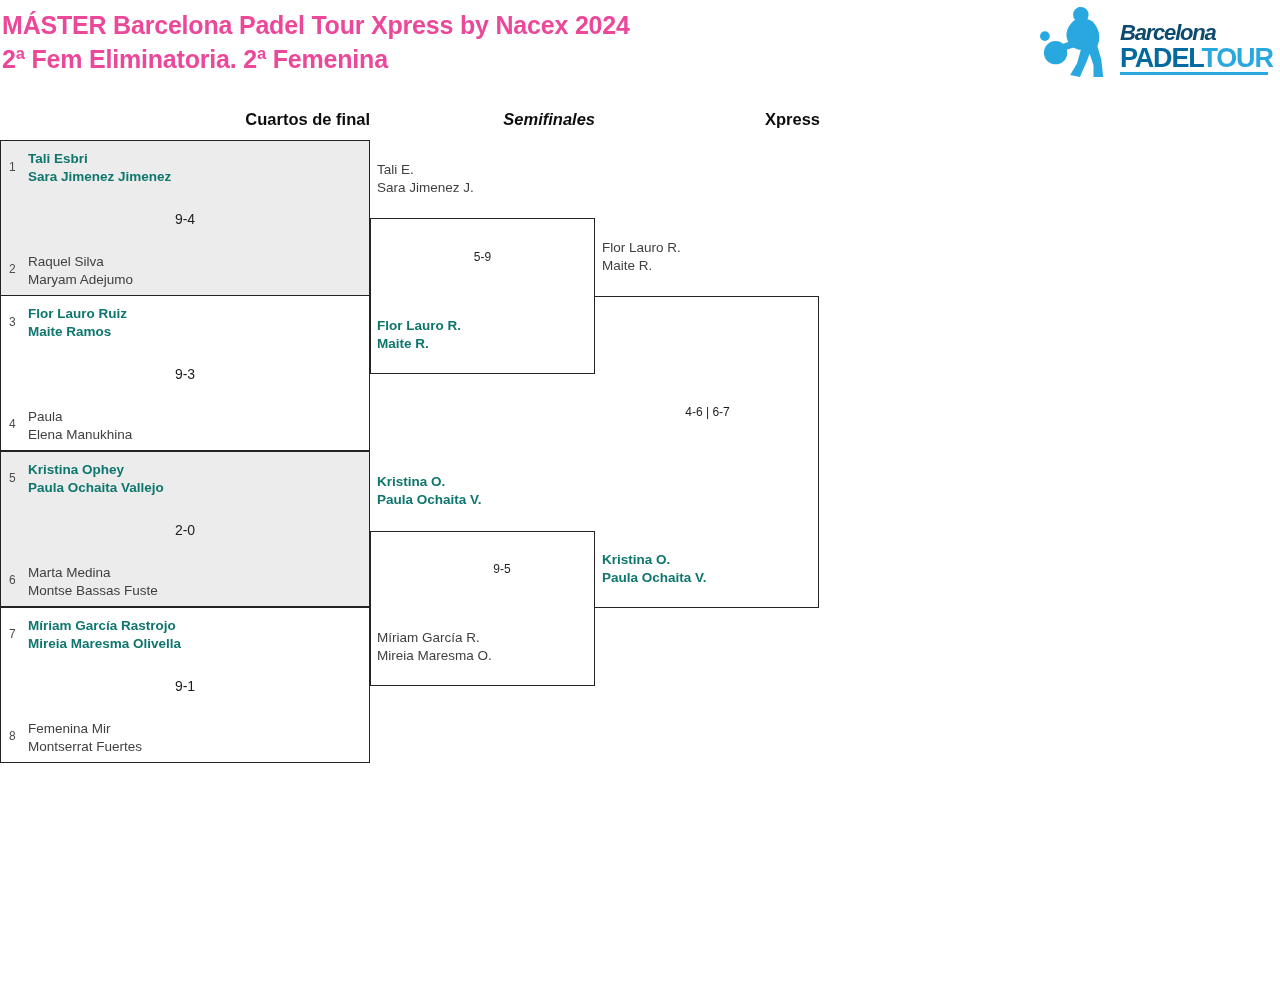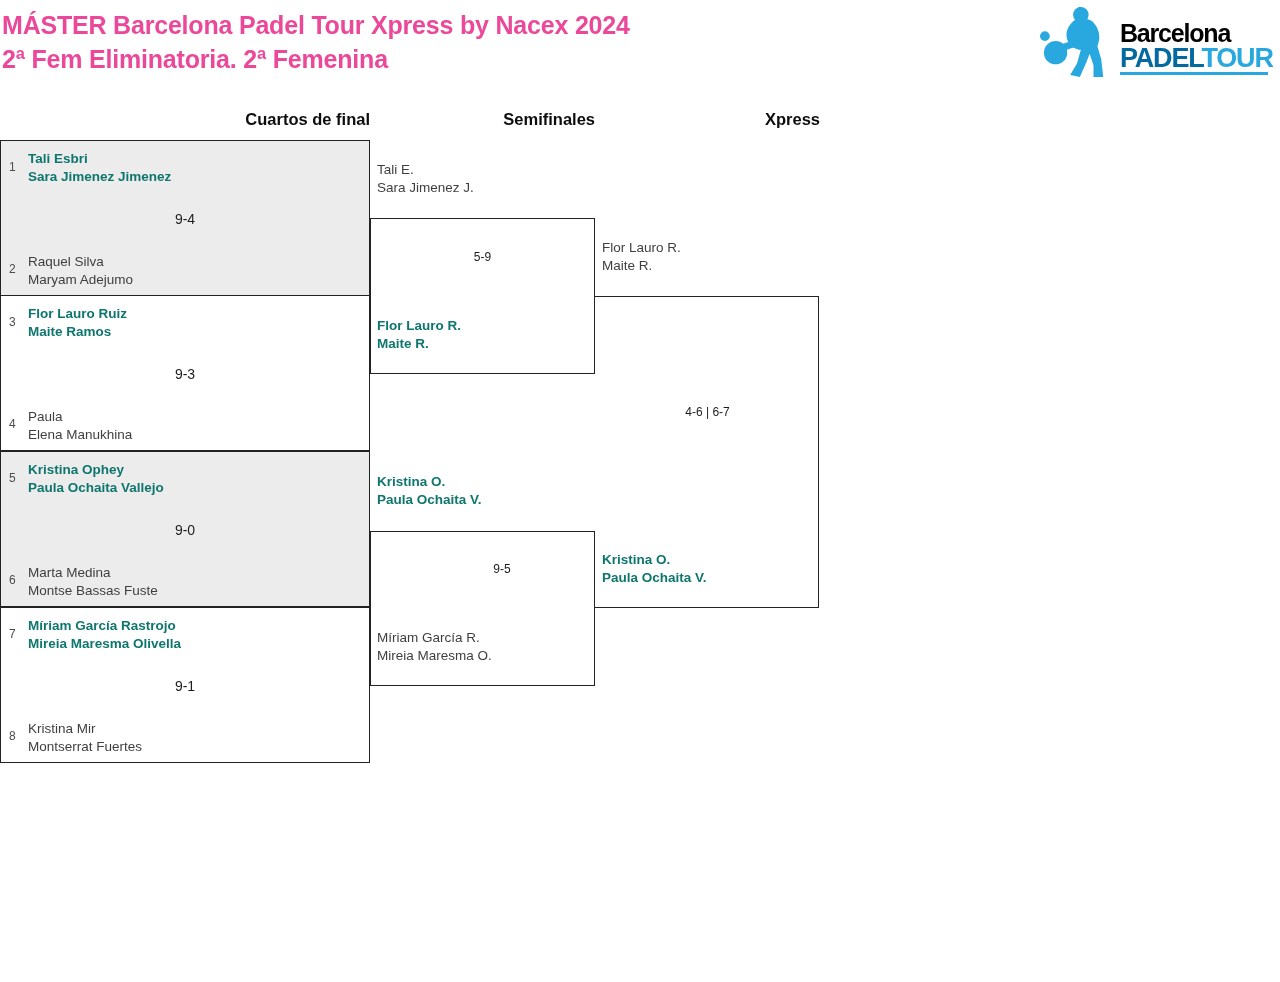--- a/index.html
+++ b/index.html
@@ -9,31 +9,31 @@
     font-family:"Liberation Sans", sans-serif; color:#111;
   }
   .page { position:absolute; inset:0; }
 
   
   .title { position:absolute; left:2px; top:8px; font-size:25px; font-weight:700;
            line-height:34px; color:#ec4899; letter-spacing:-0.2px; }
   .logo { position:absolute; right:10px; top:5px; width:234px; height:74px; }
   .logo-icon { position:absolute; left:0; top:2px; width:80px; height:70px; }
   .logo-text { position:absolute; left:84px; top:16px; width:150px; }
-  .logo-line1 { font-size:25px; font-weight:800; letter-spacing:-1.2px; color:#000000; line-height:24px; }
+  .logo-line1 { font-size:22px; font-weight:800; letter-spacing:-1.2px; color:#0c4a6e; line-height:24px;font-style:italic; }
   .logo-line2 { font-size:27px; font-weight:800; letter-spacing:-1.2px; line-height:26px; }
   .logo-line2 .padel { color:#0369a1; }
   .logo-line2 .tour  { color:#29a8e0; }
   .logo-underline { margin-top:1px; height:3px; background:#29a8e0; width:148px; }
 
   
   .col-header { position:absolute; top:110px; text-align:right; font-size:16.5px;
                 font-weight:700; color:#0d0d0d; }
   .col-qf    { left:0;     width:370px; }
-  .col-sf    { left:370px; width:225px; }
+  .col-sf    { left:370px; width:225px;font-style:italic; }
   .col-final { left:595px; width:225px; }
 
   
   .qf-box { position:absolute; left:0; width:370px; height:156px;
             border:1.5px solid #232323; background:#ffffff; }
   .qf-box.shade { background:#ececec; }
   .seed { position:absolute; left:8px; font-size:12px; color:#4c4c4c; }
   .seed-top    { top:19px; }
   .seed-bottom { top:121px; }
   .team { font-size:13.5px; line-height:18px; color:#3f3f3f; white-space:nowrap; }
@@ -130,38 +130,38 @@
       <div>Elena Manukhina</div>
     </div>
   </div>
 
   <div class="qf-box shade" style="top:451px">
     <span class="seed seed-top">5</span>
     <div class="team qf-team-top winner">
       <div>Kristina Ophey</div>
       <div>Paula Ochaita Vallejo</div>
     </div>
-    <div class="qf-score">9-0</div>
+    <div class="qf-score">2-0</div>
     <span class="seed seed-bottom">6</span>
     <div class="team qf-team-bottom">
       <div>Marta Medina</div>
       <div>Montse Bassas Fuste</div>
     </div>
   </div>
 
   <div class="qf-box" style="top:607px">
     <span class="seed seed-top">7</span>
     <div class="team qf-team-top winner">
       <div>Míriam García Rastrojo</div>
       <div>Mireia Maresma Olivella</div>
     </div>
     <div class="qf-score">9-1</div>
     <span class="seed seed-bottom">8</span>
     <div class="team qf-team-bottom">
-      <div>Kristina Mir</div>
+      <div>Femenina Mir</div>
       <div>Montserrat Fuertes</div>
     </div>
   </div>
 
   <div class="sf-box sf1-box"></div>
   <div class="sf-box sf2-box"></div>
   <div class="final-box"></div>
 
   <div class="bk-label team sf1-top">
     <div>Tali E.</div>

